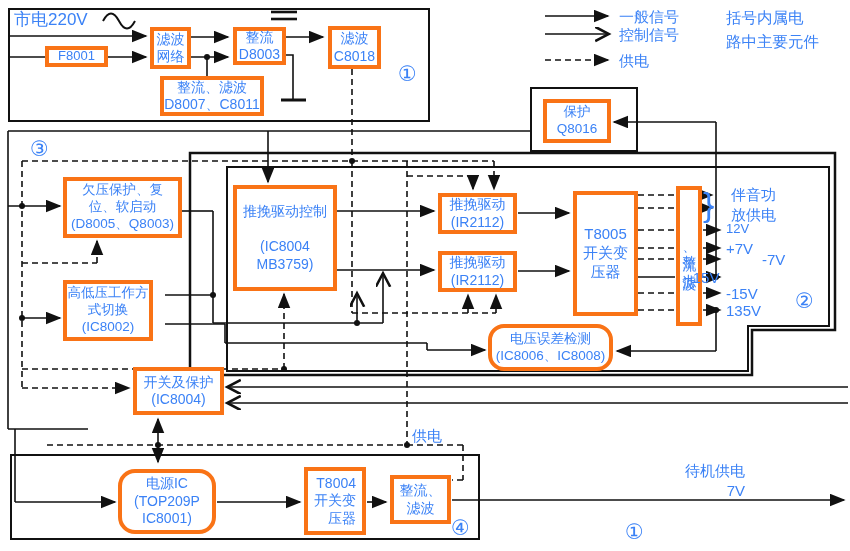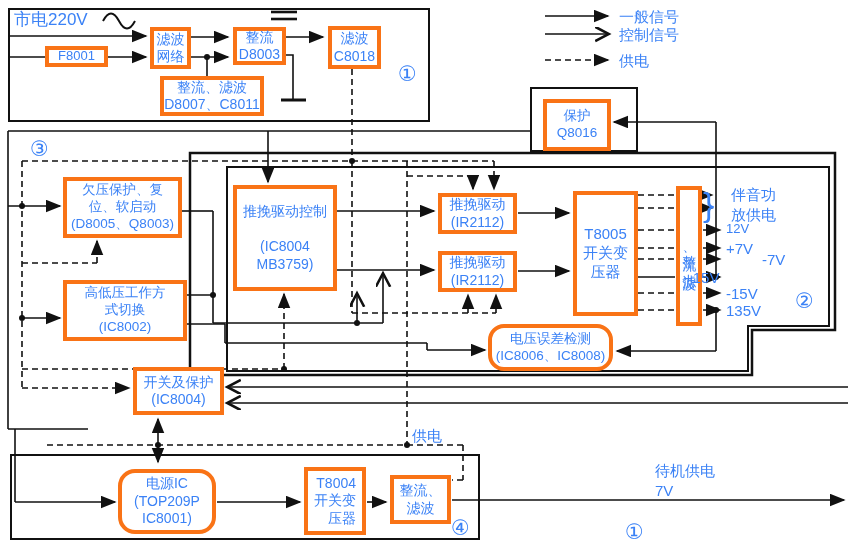--- a/index.html
+++ b/index.html
@@ -135,50 +135,52 @@
       <circle cx="284" cy="369" r="3" fill="#111"></circle>
       <circle cx="716" cy="277" r="3" fill="#111"></circle>
       <circle cx="716" cy="310" r="3" fill="#111"></circle>
     </svg>
 
   <div class="lbl" style="left:14px;top:9px;font-size:17px;">市电220V</div>
 
   <div class="lbl" style="left:619px;top:7px;font-size:15px;">一般信号</div>
   <div class="lbl" style="left:619px;top:25px;font-size:15px;">控制信号</div>
   <div class="lbl" style="left:619px;top:51px;font-size:15px;">供电</div>
+  <div class="lbl" style="left:726px;top:6px;font-size:15.5px;line-height:1.55;">括号内属电
+路中主要元件</div>
 
   <div class="lbl" style="left:703px;top:182px;font-size:34px;font-weight:200;">}</div>
   <div class="lbl" style="left:731px;top:185px;font-size:15px;">伴音功
 放供电</div>
 
   <div class="lbl" style="left:412px;top:426px;font-size:15px;">供电</div>
-  <div class="lbl" style="left:655px;top:461px;font-size:15px;text-align:left;width:90px;">待机供电
+  <div class="lbl" style="left:655px;top:461px;font-size:15px;text-align:right;width:90px;">待机供电
 7V</div>
 
   <div class="circ" style="left:398px;top:62px;">①</div>
   <div class="circ" style="left:30px;top:137px;">③</div>
   <div class="circ" style="left:795px;top:289px;">②</div>
   <div class="circ" style="left:451px;top:516px;">④</div>
   <div class="circ" style="left:625px;top:520px;">①</div>
 
 <div class="blk" style="left: 45px; top: 46px; width: 63px; height: 21px; font-size: 13px;">F8001</div>
     <div class="blk" style="left: 150px; top: 27px; width: 41px; height: 42px; font-size: 14px;">滤波
 网络</div>
     <div class="blk" style="left: 233px; top: 27px; width: 53px; height: 38px; font-size: 14px;">整流
 D8003</div>
     <div class="blk" style="left: 328px; top: 26px; width: 53px; height: 43px; font-size: 14px;">滤波
 C8018</div>
     <div class="blk" style="left: 160px; top: 76px; width: 104px; height: 40px; font-size: 14px;">整流、滤波
 D8007、C8011</div>
-    <div class="blk" style="left: 543px; top: 99px; width: 68px; height: 52px; font-size: 13.5px;">保护
+    <div class="blk" style="left: 543px; top: 99px; width: 68px; height: 44px; font-size: 13.5px;">保护
 Q8016</div>
     <div class="blk" style="left: 63px; top: 177px; width: 119px; height: 61px; font-size: 13.5px;">欠压保护、复
 位、软启动
 (D8005、Q8003)</div>
-    <div class="blk" style="left: 63px; top: 280px; width: 124px; height: 61px; font-size: 13.5px;">高低压工作方
+    <div class="blk" style="left: 63px; top: 280px; width: 90px; height: 61px; font-size: 13.5px;">高低压工作方
 式切换
 (IC8002)</div>
     <div class="blk" style="left: 233px; top: 185px; width: 104px; height: 106px; font-size: 14px;">推挽驱动控制
 
 (IC8004
 MB3759)</div>
     <div class="blk" style="left: 438px; top: 193px; width: 79px; height: 41px; font-size: 14px;">推挽驱动
 (IR2112)</div>
     <div class="blk" style="left: 438px; top: 251px; width: 79px; height: 41px; font-size: 14px;">推挽驱动
 (IR2112)</div>

